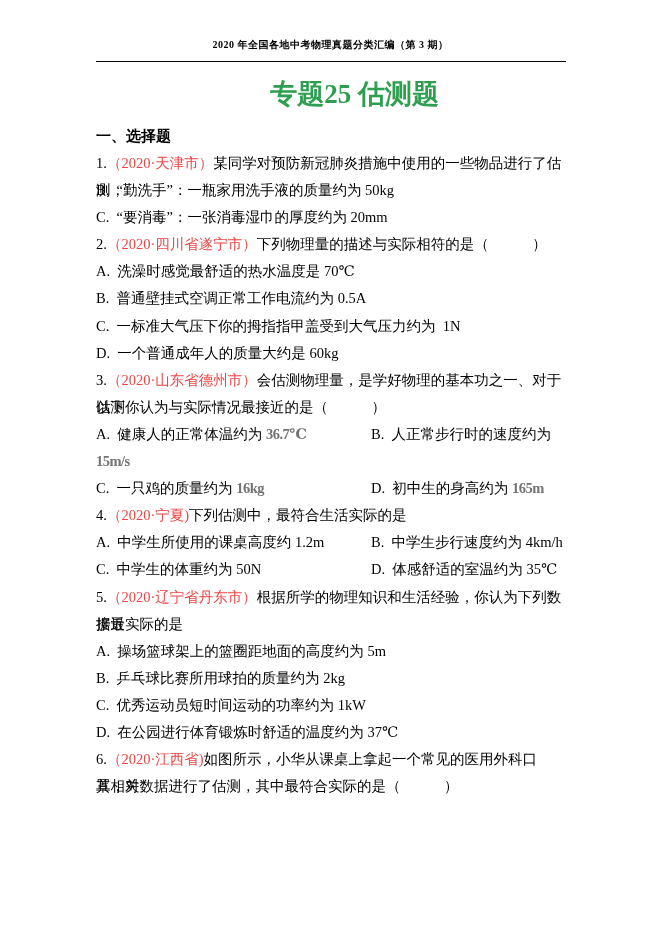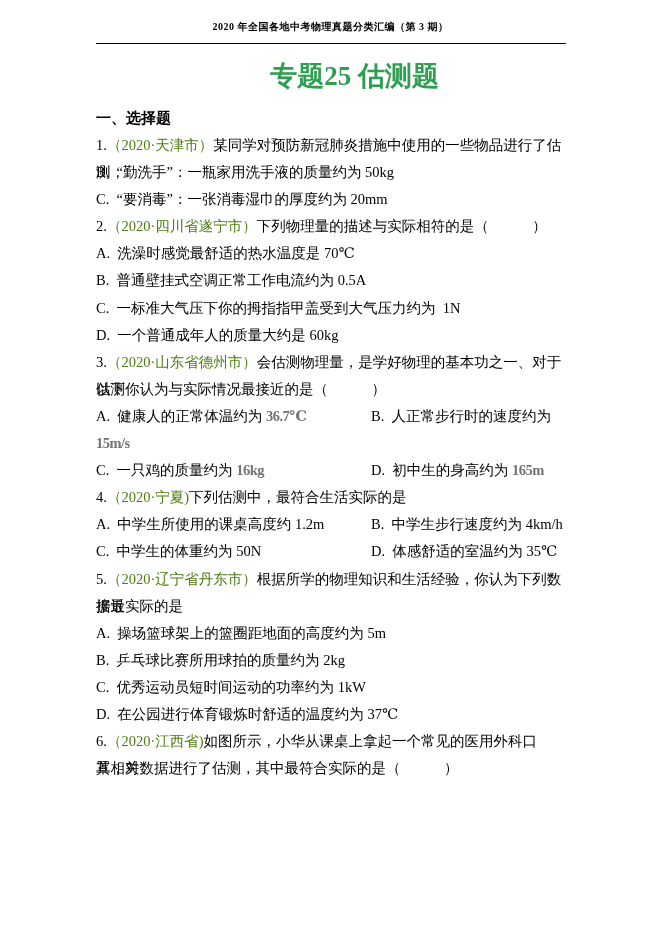--- a/index.html
+++ b/index.html
@@ -1,39 +1,39 @@
 <!DOCTYPE html>
 <html><head>
 <meta charset="utf-8">
 <style>
   html,body{margin:0;padding:0;background:#ffffff;}
   body{
     width:661px;height:935px;overflow:hidden;
     font-family:"Liberation Serif","DejaVu Serif",serif;
     color:#000;
   }
-  .page{position:relative;width:661px;height:935px;box-sizing:border-box;padding-top:20px;}
+  .page{position:relative;width:661px;height:935px;box-sizing:border-box;padding-top:38px;}
   .header-text{
     text-align:center;font-size:10px;font-weight:bold;letter-spacing:.5px;
     height:14px;line-height:14px;
   }
   .rule{border:0;border-top:1.5px solid #000;margin:9px 95px 0 96px;}
   .doc-title{
     text-align:center;font-size:27px;font-weight:bold;margin-top:16px;line-height:32px;margin-left:48px;
   }
   .section-heading{
     margin:16px 0 4px 96px;font-size:15px;font-weight:bold;line-height:20px;
   }
   .content{margin:0 95px 0 96px;font-size:14.5px;}
   .line{
     position:relative;height:27.1px;line-height:27.1px;white-space:pre-wrap;
   }
   .col2{position:absolute;left:275px;top:0;white-space:pre-wrap;}
   .seg-n{color:#000;}
-  .seg-r{color:#4d7c0f;}
+  .seg-r{color:#ef4444;}
   .seg-b{color:#737373;font-weight:bold;letter-spacing:-0.5px;}
   .seg-sup{
     color:#777;background:#ededed;font-size:9.5px;vertical-align:5px;padding:0 1px;
   }
 </style>
 </head>
 <body>
 
 <div class="page">
   <div class="header-text">2020 年全国各地中考物理真题分类汇编（第 3 期）</div>

